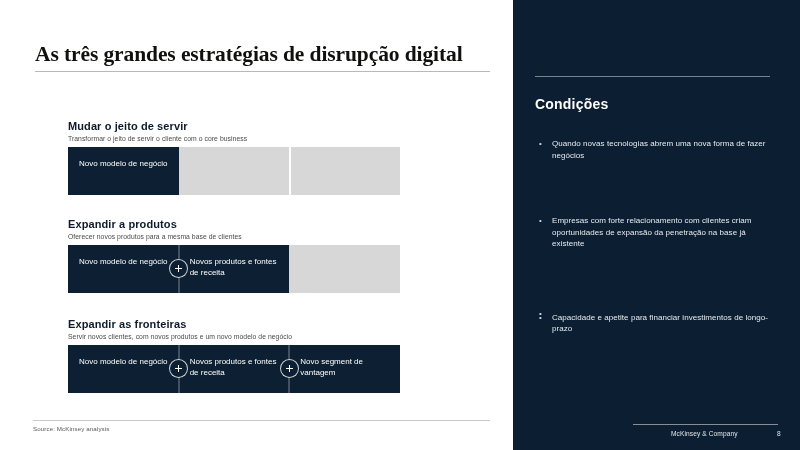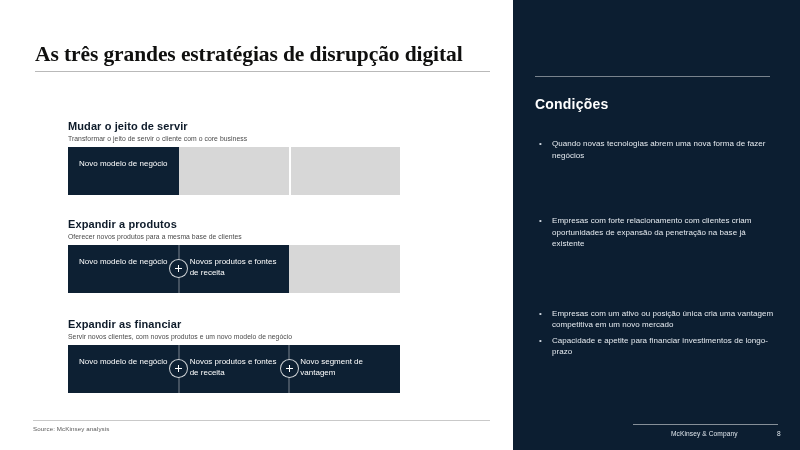--- a/index.html
+++ b/index.html
@@ -149,21 +149,21 @@
           <div class="cell-txt"></div>
         </div>
         <div class="plus" style="left:110.66px;">
           <div class="vline"></div>
           <div class="circ"></div>
         </div>
       </div>
     </div>
 
     <div class="section" style="top:318px;">
-      <div class="sec-head">Expandir as financiar</div>
+      <div class="sec-head">Expandir as fronteiras</div>
       <div class="sec-sub">Servir novos clientes, com novos produtos e um novo modelo de negócio</div>
       <div class="row">
         <div class="cell navy">
           <div class="cell-txt">Novo modelo de negócio</div>
         </div>
         <div class="cell navy">
           <div class="cell-txt">Novos produtos e fontes de receita</div>
         </div>
         <div class="cell navy">
           <div class="cell-txt">Novo segment de vantagem</div>
@@ -193,21 +193,20 @@
         <span>Quando novas  tecnologias abrem uma nova forma de fazer negócios</span>
       </div>
       <div class="sp-1"></div>
       <div class="bullet">
         <span class="dot">•</span>
         <span>Empresas com forte relacionamento  com clientes criam oportunidades de expansão da penetração na base já existente</span>
       </div>
       <div class="sp-2"></div>
       <div class="bullet">
         <span class="dot">•</span>
-        <span>Empresas com um ativo ou posição única cria uma vantagem competitiva em um novo mercado</span>
       </div>
       <div class="sp-3"></div>
       <div class="bullet">
         <span class="dot">•</span>
         <span>Capacidade e apetite para financiar investimentos de longo-prazo</span>
       </div>
     </div>
 
     <div class="right-foot-rule"></div>
     <div class="brand">McKinsey &amp; Company</div>

